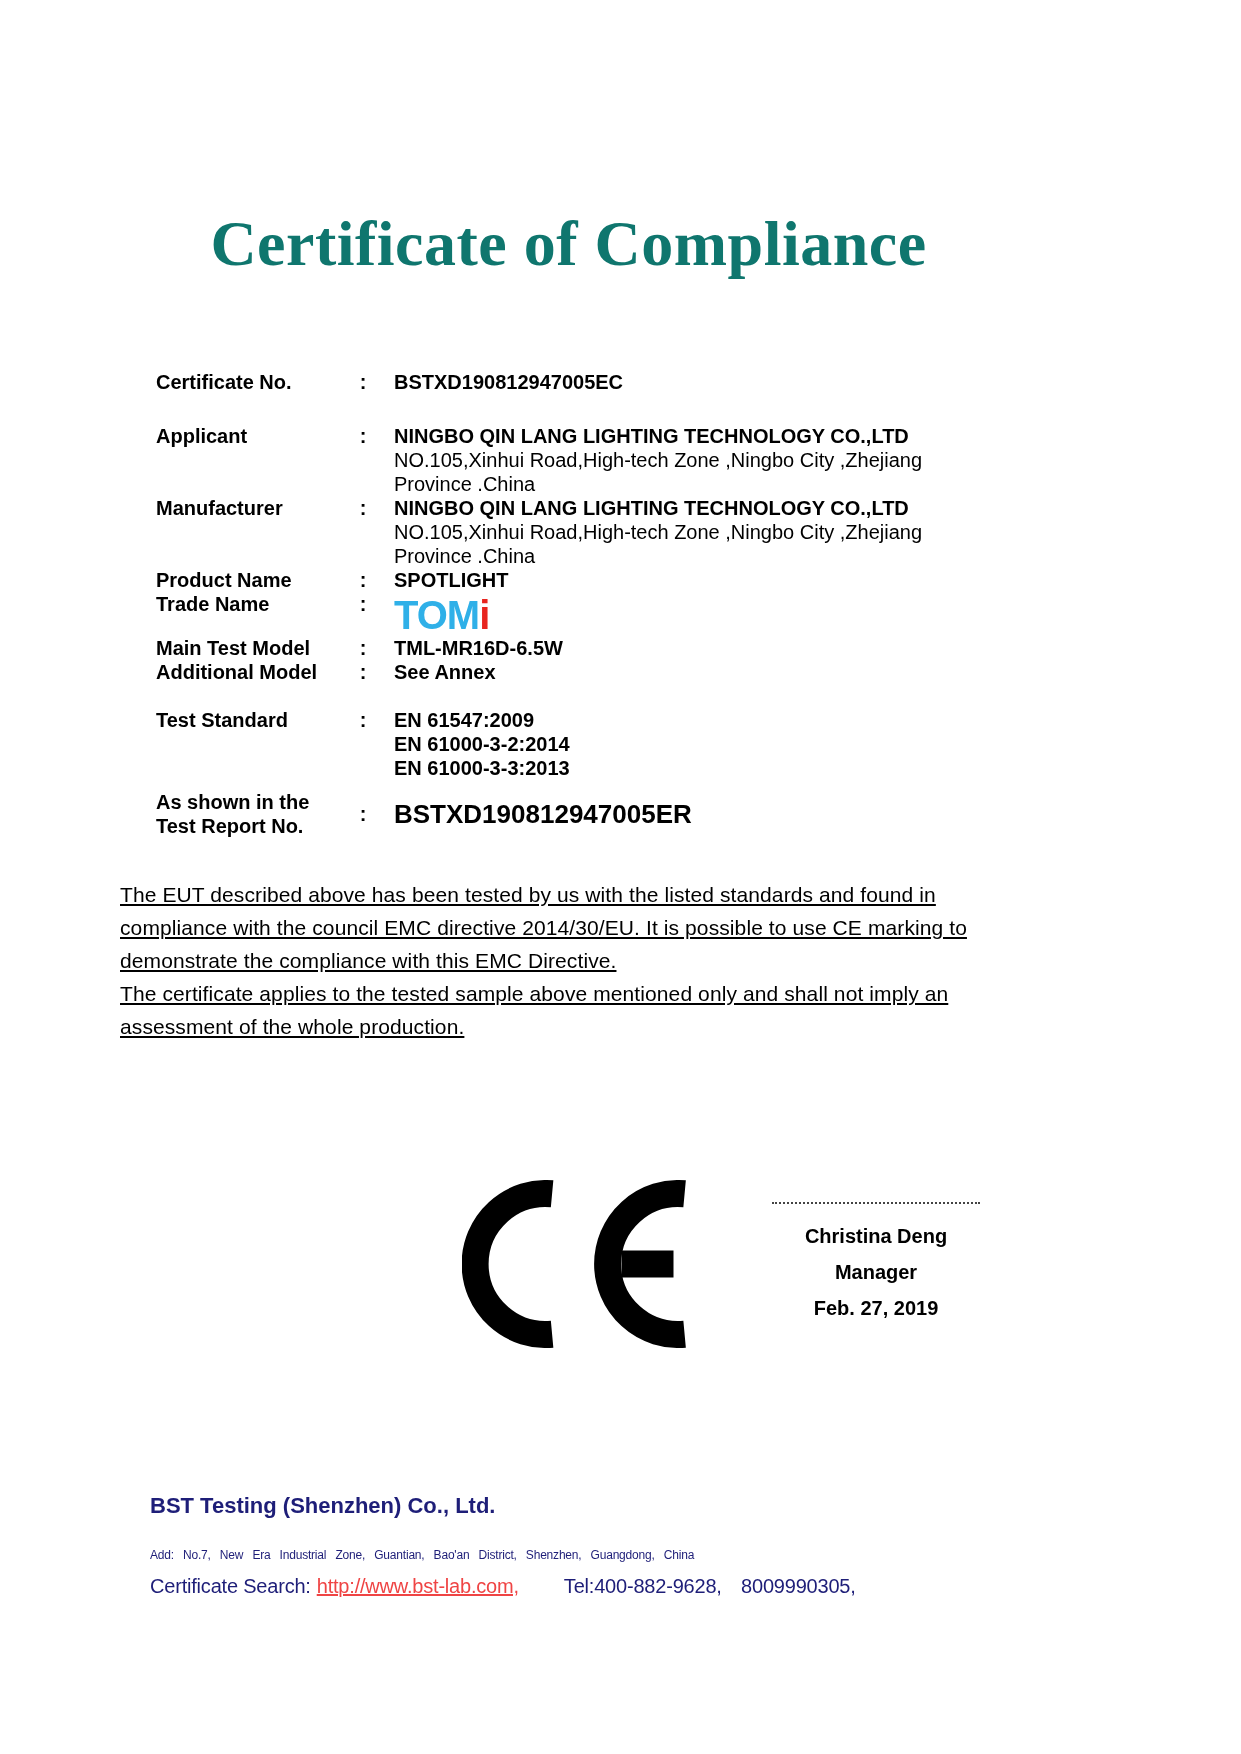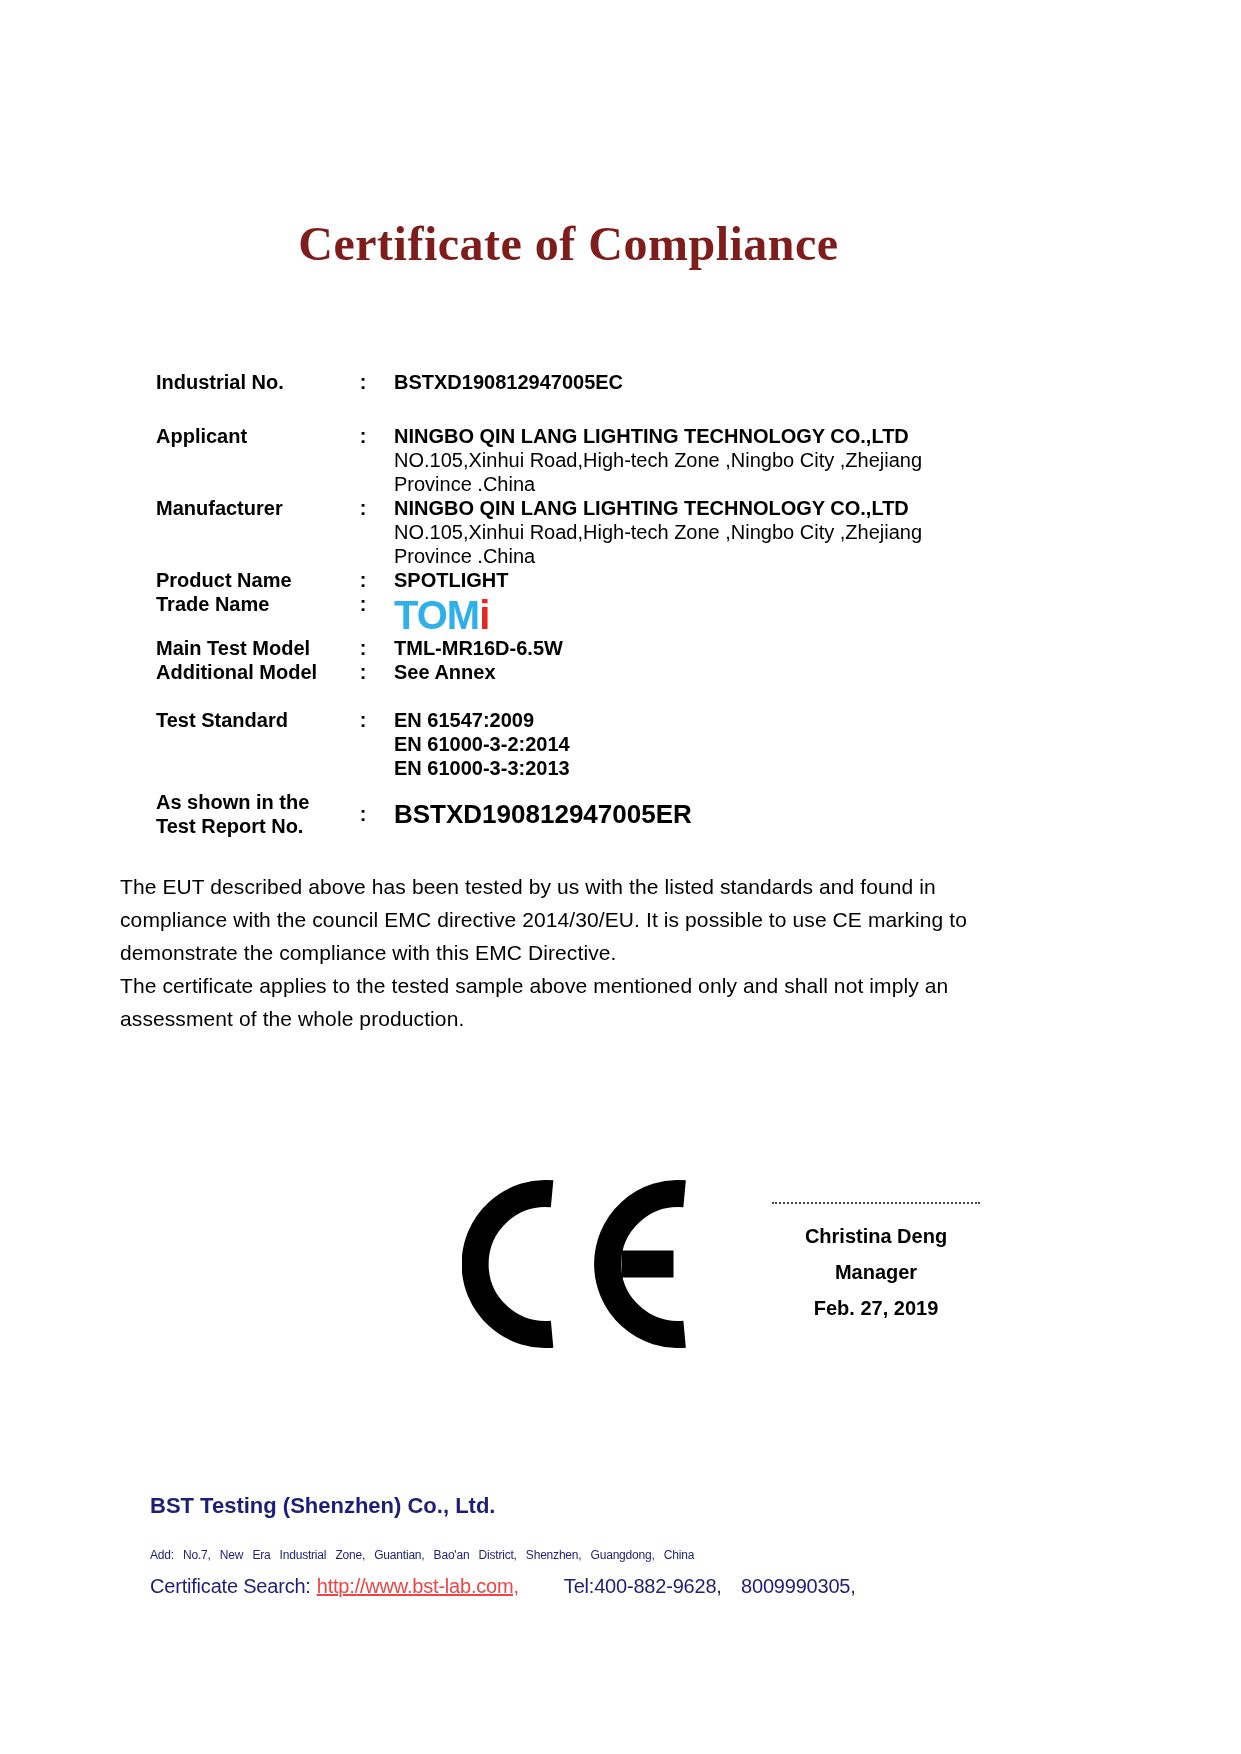--- a/index.html
+++ b/index.html
@@ -17,24 +17,24 @@
   .content {
     position: absolute;
     left: 120px;
     top: 206px;
     width: 897px;
   }
   .cert-title {
     margin: 0;
     font-family: "Liberation Serif", serif;
     font-weight: 700;
-    font-size: 48px;
+    font-size: 64px;
     line-height: 76px;
     letter-spacing: 0.5px;
-    color: #7f1d1d;
+    color: #0f766e;
     text-align: center;
     white-space: nowrap;
   }
 
   .details { margin-top: 88px; font-size: 20px; line-height: 24px; }
   .row { display: flex; align-items: flex-start; }
   .row .label {
     width: 212px; padding-left: 36px; box-sizing: border-box;
     font-weight: 700; flex: none;
   }
@@ -44,21 +44,21 @@
 
   .row-cert { margin-bottom: 30px; }
   .row-standard { margin-top: 24px; }
   .row-report { margin-top: 10px; align-items: center; }
   .row-report .value { font-size: 26px; }
 
   .trade-logo { font-size: 40px; line-height: 42px; font-weight: 700; letter-spacing: -1px; margin-top: 2px; }
   .trade-logo .tom { color: #2FB0E8; }
   .trade-logo .dot-i { color: #E8251F; }
 
-  .statement { margin-top: 32px; font-size: 21px; line-height: 33px; letter-spacing: 0.1px; }
+  .statement { margin-top: 40px; font-size: 21px; line-height: 33px; letter-spacing: 0.1px; text-decoration: underline; }
   .statement p { margin: 0; }
 
   
   .ce-mark { position: absolute; left: 462px; top: 1180px; }
   .signature {
     position: absolute; left: 772px; top: 1202px; width: 208px;
     text-align: center; font-weight: 700; font-size: 20px;
   }
   .sig-line { border-top: 2px dotted #444; height: 0; margin-bottom: 14px; }
   .sig-text { line-height: 36px; }
@@ -76,21 +76,21 @@
 
 <div class="page">
 
   <div class="content">
 
     <h1 class="cert-title">Certificate of Compliance</h1>
 
     <div class="details">
 
       <div class="row row-cert">
-        <div class="label">Industrial No.</div>
+        <div class="label">Certificate No.</div>
         <div class="colon">:</div>
         <div class="value">BSTXD190812947005EC</div>
       </div>
 
       <div class="row">
         <div class="label">Applicant</div>
         <div class="colon">:</div>
         <div class="value">
           <div>NINGBO QIN LANG LIGHTING TECHNOLOGY CO.,LTD</div>
           <div class="addr">NO.105,Xinhui Road,High-tech Zone ,Ningbo City ,Zhejiang Province .China</div>

